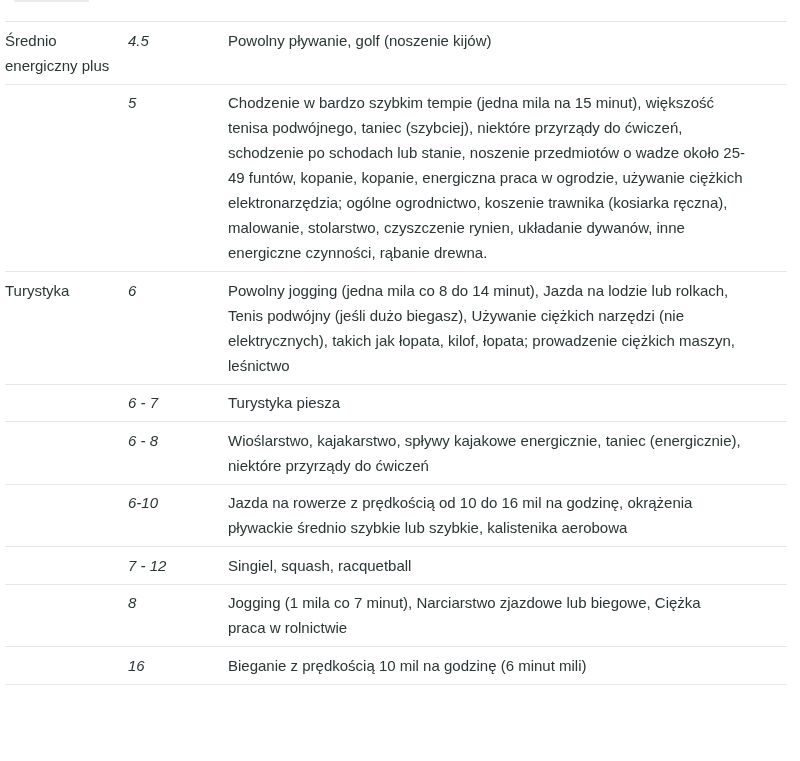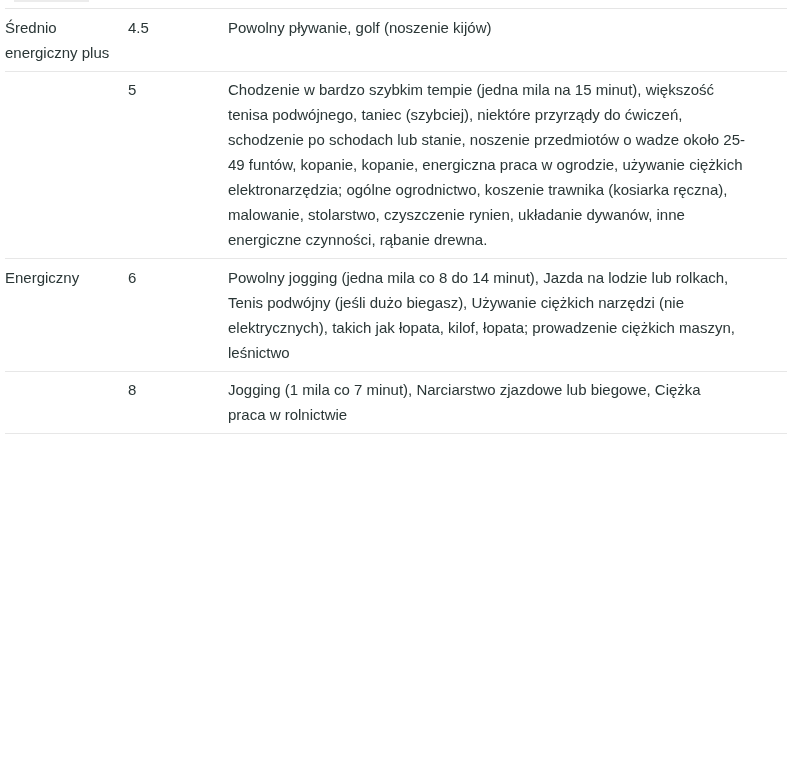--- a/index.html
+++ b/index.html
@@ -9,21 +9,21 @@
     background: #ffffff;
   }
   body {
     width: 800px;
     height: 761px;
     font-family: "Liberation Sans", "DejaVu Sans", sans-serif;
     overflow: hidden;
   }
   .page {
     position: relative;
-    padding-top: 8px;
+    padding-top: 21px;
     margin-left: 5px;
     width: 782px;
   }
   .partial-top-divider {
     position: absolute;
     top: 0;
     left: 9px;
     width: 75px;
     height: 2px;
     background: #ececec;
@@ -41,20 +41,21 @@
     line-height: 25px;
     color: #2a3636;
     white-space: pre-line;
   }
   td.col-category {
     width: 123px;
     padding-left: 9px;
   }
   td.col-met {
     width: 100px;
+    font-style: italic;
   }
   td.col-desc {
     width: 559px;
     padding-right: 2px;
   }
 </style>
 </head>
 <body>
 
 <div class="page">
@@ -74,36 +75,63 @@
     <td class="col-desc">Chodzenie w bardzo szybkim tempie (jedna mila na 15 minut), większość
 tenisa podwójnego, taniec (szybciej), niektóre przyrządy do ćwiczeń,
 schodzenie po schodach lub stanie, noszenie przedmiotów o wadze około 25-
 49 funtów, kopanie, kopanie, energiczna praca w ogrodzie, używanie ciężkich
 elektronarzędzia; ogólne ogrodnictwo, koszenie trawnika (kosiarka ręczna),
 malowanie, stolarstwo, czyszczenie rynien, układanie dywanów, inne
 energiczne czynności, rąbanie drewna.</td>
   </tr>
 
   <tr>
-    <td class="col-category">Energiczny</td>
+    <td class="col-category">Turystyka</td>
     <td class="col-met">6</td>
     <td class="col-desc">Powolny jogging (jedna mila co 8 do 14 minut), Jazda na lodzie lub rolkach,
 Tenis podwójny (jeśli dużo biegasz), Używanie ciężkich narzędzi (nie
 elektrycznych), takich jak łopata, kilof, łopata; prowadzenie ciężkich maszyn,
 leśnictwo</td>
   </tr>
 
+  <tr>
+    <td class="col-category"></td>
+    <td class="col-met">6 - 7</td>
+    <td class="col-desc">Turystyka piesza</td>
+  </tr>
 
+  <tr>
+    <td class="col-category"></td>
+    <td class="col-met">6 - 8</td>
+    <td class="col-desc">Wioślarstwo, kajakarstwo, spływy kajakowe energicznie, taniec (energicznie),
+niektóre przyrządy do ćwiczeń</td>
+  </tr>
 
+  <tr>
+    <td class="col-category"></td>
+    <td class="col-met">6-10</td>
+    <td class="col-desc">Jazda na rowerze z prędkością od 10 do 16 mil na godzinę, okrążenia
+pływackie średnio szybkie lub szybkie, kalistenika aerobowa</td>
+  </tr>
 
+  <tr>
+    <td class="col-category"></td>
+    <td class="col-met">7 - 12</td>
+    <td class="col-desc">Singiel, squash, racquetball</td>
+  </tr>
 
   <tr>
     <td class="col-category"></td>
     <td class="col-met">8</td>
     <td class="col-desc">Jogging (1 mila co 7 minut), Narciarstwo zjazdowe lub biegowe, Ciężka
 praca w rolnictwie</td>
   </tr>
 
 
 
+  <tr>
+    <td class="col-category"></td>
+    <td class="col-met">16</td>
+    <td class="col-desc">Bieganie z prędkością 10 mil na godzinę (6 minut mili)</td>
+  </tr>
 </tbody>
   </table>
 </div>
 
 </body></html>

